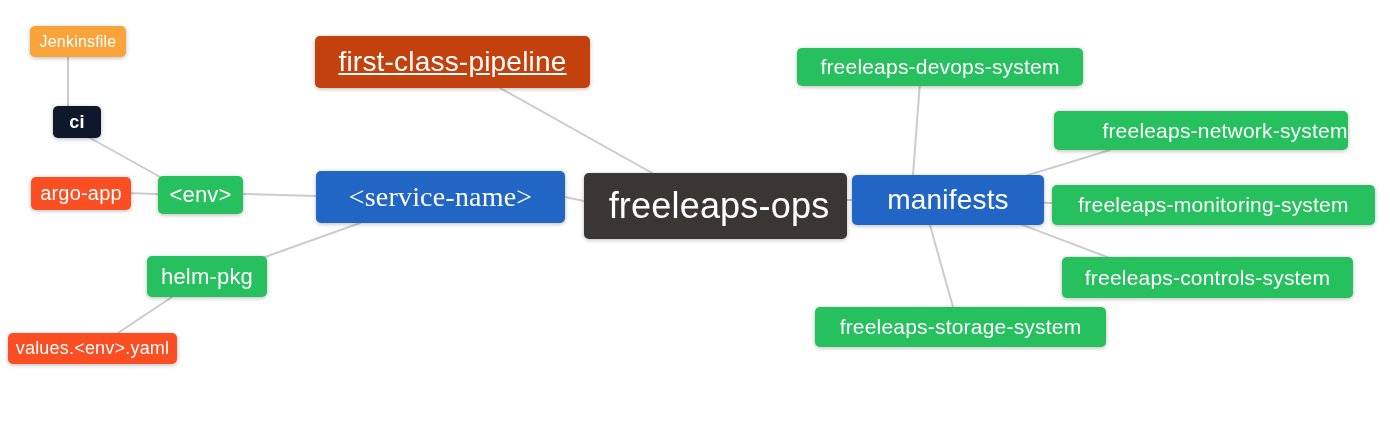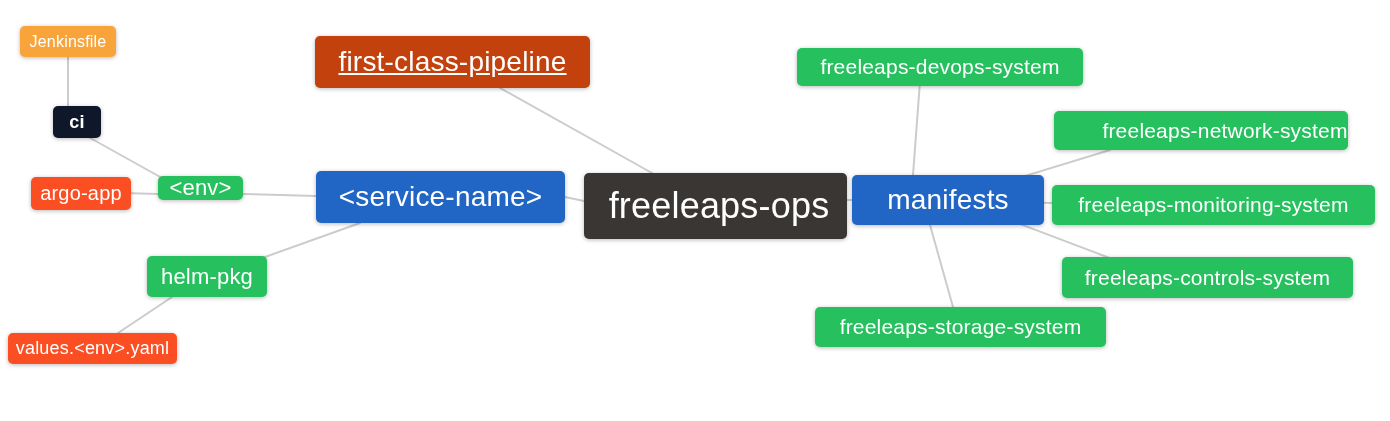--- a/index.html
+++ b/index.html
@@ -53,26 +53,26 @@
       <line x1="172" y1="297" x2="118" y2="333" stroke="#cccccc" stroke-width="2" stroke-linecap="round"></line>
       <line x1="847" y1="200" x2="852" y2="200" stroke="#cccccc" stroke-width="2" stroke-linecap="round"></line>
       <line x1="913" y1="175" x2="921" y2="68" stroke="#cccccc" stroke-width="2" stroke-linecap="round"></line>
       <line x1="1012" y1="180" x2="1110" y2="150" stroke="#cccccc" stroke-width="2" stroke-linecap="round"></line>
       <line x1="1012" y1="202" x2="1052" y2="203" stroke="#cccccc" stroke-width="2" stroke-linecap="round"></line>
       <line x1="1012" y1="221" x2="1115" y2="260" stroke="#cccccc" stroke-width="2" stroke-linecap="round"></line>
       <line x1="930" y1="225" x2="953" y2="307" stroke="#cccccc" stroke-width="2" stroke-linecap="round"></line>
     </svg>
 <div class="node" style="left: 584px; top: 173px; width: 263px; height: 66px; font-size: 36px; background: rgb(58, 54, 51); padding-left: 7px;">freeleaps-ops</div>
     <div class="node" style="left: 315px; top: 36px; width: 275px; height: 52px; font-size: 28px; background: #c2410c; text-decoration: underline;">first-class-pipeline</div>
-    <div class="node" style="left: 316px; top: 171px; width: 249px; height: 52px; font-size: 28px; background: rgb(33, 102, 196);">&lt;service-name&gt;</div>
+    <div class="node" style="left: 316px; top: 171px; width: 249px; height: 52px; font-size: 28px; background: rgb(33, 102, 196); font-family: Liberation Serif, serif;">&lt;service-name&gt;</div>
     <div class="node" style="left: 852px; top: 175px; width: 192px; height: 50px; font-size: 28px; background: rgb(33, 102, 196);">manifests</div>
-    <div class="node" style="left: 158px; top: 176px; width: 85px; height: 24px; font-size: 22px; background: rgb(39, 192, 95);">&lt;env&gt;</div>
+    <div class="node" style="left: 158px; top: 176px; width: 85px; height: 38px; font-size: 22px; background: rgb(39, 192, 95);">&lt;env&gt;</div>
     <div class="node" style="left: 147px; top: 256px; width: 120px; height: 41px; font-size: 22px; background: rgb(39, 192, 95);">helm-pkg</div>
     <div class="node" style="left: 797px; top: 48px; width: 286px; height: 38px; font-size: 21px; background: rgb(39, 192, 95);">freeleaps-devops-system</div>
     <div class="node" style="left: 1054px; top: 111px; width: 294px; height: 39px; font-size: 21px; background: rgb(39, 192, 95); padding-left: 48px;">freeleaps-network-system</div>
     <div class="node" style="left: 1052px; top: 185px; width: 323px; height: 40px; font-size: 21px; background: rgb(39, 192, 95);">freeleaps-monitoring-system</div>
     <div class="node" style="left: 1062px; top: 257px; width: 291px; height: 41px; font-size: 21px; background: rgb(39, 192, 95);">freeleaps-controls-system</div>
     <div class="node" style="left: 815px; top: 307px; width: 291px; height: 40px; font-size: 21px; background: rgb(39, 192, 95);">freeleaps-storage-system</div>
     <div class="node" style="left: 53px; top: 106px; width: 48px; height: 32px; font-size: 18px; background: #0f172a; font-weight: bold;">ci</div>
     <div class="node" style="left: 31px; top: 177px; width: 100px; height: 33px; font-size: 20px; background: rgb(251, 78, 34);">argo-app</div>
     <div class="node" style="left: 8px; top: 333px; width: 169px; height: 31px; font-size: 18px; background: rgb(251, 78, 34);">values.&lt;env&gt;.yaml</div>
-    <div class="node" style="left: 20px; top: 26px; width: 96px; height: 31px; font-size: 16px; background: rgb(249, 164, 58);">Jenkinsfile</div>
+    <div class="node" style="left: 30px; top: 26px; width: 96px; height: 31px; font-size: 16px; background: rgb(249, 164, 58);">Jenkinsfile</div>
   </div>
 
 </body></html>

